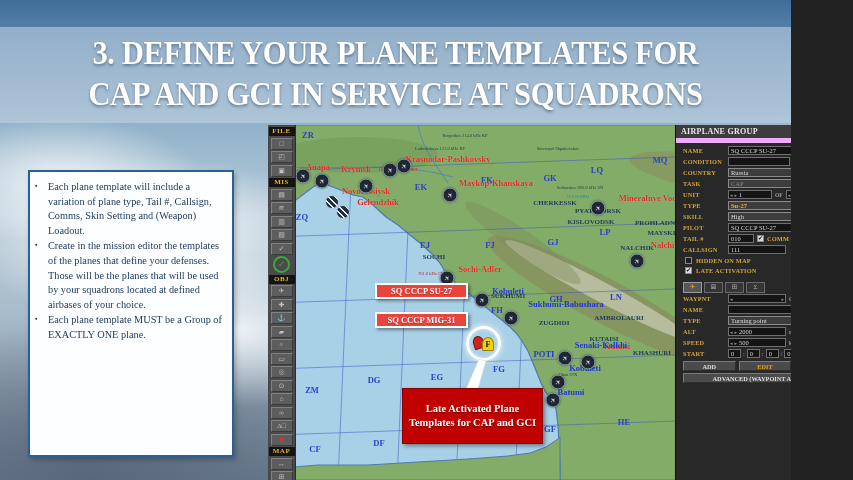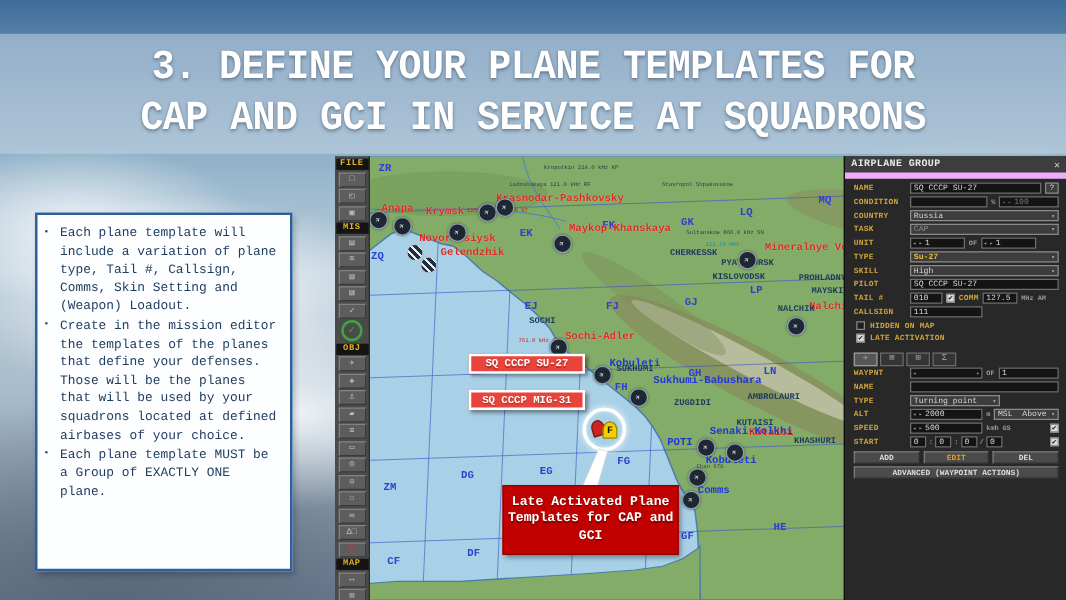--- a/index.html
+++ b/index.html
@@ -1,17 +1,17 @@
 <!DOCTYPE html>
 <html><head>
 <meta charset="utf-8">
 <style>
   html,body{margin:0;padding:0;background:#222;}
-  #screen{position:relative;width:853px;height:480px;overflow:hidden;
-    font-family:Liberation Mono, monospace;}
+  #screen{position:relative;width:791px;height:480px;overflow:hidden;
+    font-family:Liberation Serif, serif;}
   
   .sky{position:absolute;inset:0;
     background:
       radial-gradient(ellipse 260px 120px at 150px 240px, rgba(255,255,255,.95), rgba(255,255,255,0) 70%),
       radial-gradient(ellipse 200px 90px at 60px 180px, rgba(255,255,255,.8), transparent 70%),
       radial-gradient(ellipse 230px 110px at 235px 330px, rgba(246,249,251,.9), transparent 70%),
       radial-gradient(ellipse 300px 140px at 780px 210px, rgba(255,255,255,.75), transparent 70%),
       radial-gradient(ellipse 240px 110px at 720px 430px, rgba(228,234,240,.7), transparent 72%),
       radial-gradient(ellipse 420px 210px at 90px 480px, rgba(86,100,118,.9), transparent 75%),
       linear-gradient(180deg,#3f6d99 0%,#5c86ad 8%,#8fb0c8 25%,#b9cdda 45%,#a9bccb 65%,#8b9dae 82%,#6e8095 100%);}
@@ -170,21 +170,21 @@
           <line x1="-40" y1="36" x2="625" y2="36" stroke="#3950c8" stroke-width=".8" opacity=".6"></line>
           <line x1="-40" y1="102" x2="625" y2="102" stroke="#3950c8" stroke-width=".8" opacity=".6"></line>
           <line x1="-40" y1="168" x2="625" y2="168" stroke="#3950c8" stroke-width=".8" opacity=".6"></line>
           <line x1="-40" y1="234" x2="625" y2="234" stroke="#3950c8" stroke-width=".8" opacity=".6"></line>
           <line x1="-40" y1="300" x2="625" y2="300" stroke="#3950c8" stroke-width=".8" opacity=".6"></line>
           <line x1="-40" y1="366" x2="625" y2="366" stroke="#3950c8" stroke-width=".8" opacity=".6"></line>
         </g>
     </svg>
 
   <span class="grid-label" style="left: 40px; top: 10px;">ZR</span>
-      <span class="grid-label" style="left: 34px; top: 80px; text-align: right;">ZQ</span>
+      <span class="grid-label" style="left: 34px; top: 92px; text-align: right;">ZQ</span>
       <span class="grid-label" style="left: 153px; top: 62px;">EK</span>
       <span class="grid-label" style="left: 219px; top: 55px;">FK</span>
       <span class="grid-label" style="left: 282px; top: 53px;">GK</span>
       <span class="grid-label" style="left: 329px; top: 45px;">LQ</span>
       <span class="grid-label" style="left: 392px; top: 35px;">MQ</span>
       <span class="grid-label" style="left: 157px; top: 120px;">EJ</span>
       <span class="grid-label" style="left: 222px; top: 120px;">FJ</span>
       <span class="grid-label" style="left: 285px; top: 117px;">GJ</span>
       <span class="grid-label" style="left: 337px; top: 107px;">LP</span>
       <span class="grid-label" style="left: 229px; top: 185px;">FH</span>
@@ -205,21 +205,21 @@
       <span class="city red" style="left: 98px; top: 66px;">Novorossiysk</span>
       <span class="city red" style="left: 110px; top: 77px;">Gelendzhik</span>
       <span class="city red" style="left: 212px; top: 144px;">Sochi-Adler</span>
       <span class="city red" style="left: 382px; top: 73px;">Mineralnye Vody</span>
       <span class="city red" style="left: 397px; top: 120px;">Nalchik</span>
       <span class="city red" style="left: 349px; top: 221px;">Kutaisi</span>
       <span class="city blue" style="left: 240px; top: 166px;">Kobuleti</span>
       <span class="city blue" style="left: 298px; top: 179px;">Sukhumi-Babushara</span>
       <span class="city blue" style="left: 333px; top: 220px;">Senaki-Kolkhi</span>
       <span class="city blue" style="left: 317px; top: 243px;">Kobuleti</span>
-      <span class="city blue" style="left: 303px; top: 267px;">Comms</span>
+      <span class="city blue" style="left: 303px; top: 267px;">Batumi</span>
       <span class="city blue" style="left: 276px; top: 229px;">POTI</span>
       <span class="city dark" style="left: 287px; top: 78px;">CHERKESSK</span>
       <span class="city dark" style="left: 330px; top: 86px;">PYATIGORSK</span>
       <span class="city dark" style="left: 323px; top: 97px;">KISLOVODSK</span>
       <span class="city dark" style="left: 392px; top: 98px;">PROHLADNYY</span>
       <span class="city dark" style="left: 396px; top: 108px;">MAYSKIY</span>
       <span class="city dark" style="left: 369px; top: 123px;">NALCHIK</span>
       <span class="city dark" style="left: 166px; top: 132px;">SOCHI</span>
       <span class="city dark" style="left: 240px; top: 171px;">SUKHUMI</span>
       <span class="city dark" style="left: 286px; top: 198px;">ZUGDIDI</span>

